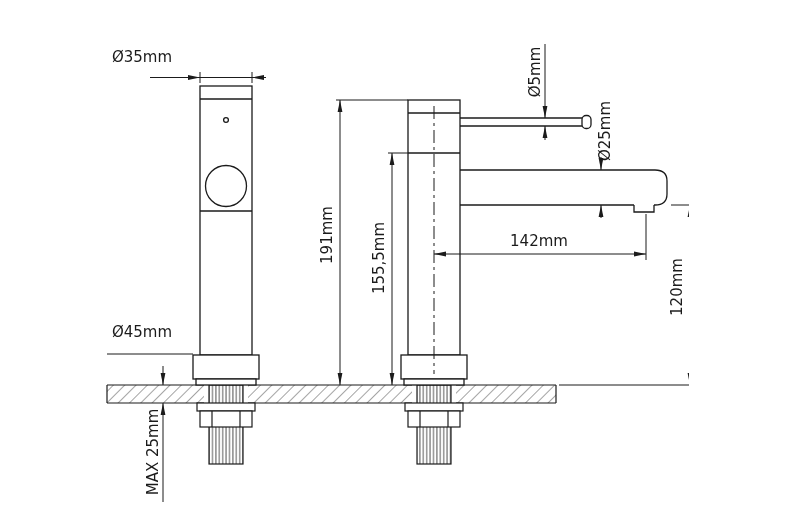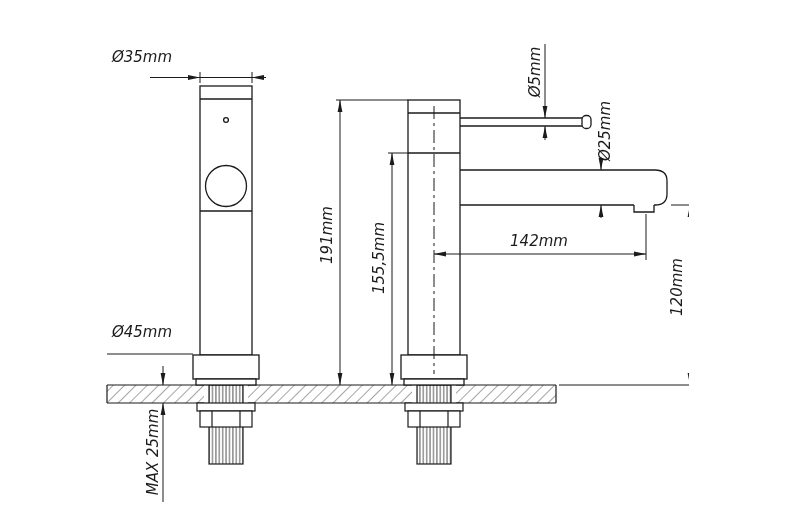--- a/index.html
+++ b/index.html
@@ -1,16 +1,16 @@
 <!DOCTYPE html>
 <html><head>
 <meta charset="utf-8">
 <style>
   html,body{margin:0;padding:0;background:#fff;}
-  .canvas{position:relative;width:689px;height:528px;background:#ffffff;overflow:hidden;font-style:italic;}
+  .canvas{position:relative;width:689px;height:528px;background:#ffffff;overflow:hidden;}
   svg{display:block;}
   text{font-family:"DejaVu Sans","Liberation Sans",sans-serif;font-size:15px;fill:#1b1b1b;}
 </style>
 </head>
 <body>
 
 <div class="canvas">
 <svg width="800" height="528" viewBox="0 0 800 528">
   <defs>
     <marker id="arr" markerUnits="userSpaceOnUse" markerWidth="14" markerHeight="8" refX="13" refY="4" orient="auto-start-reverse">

